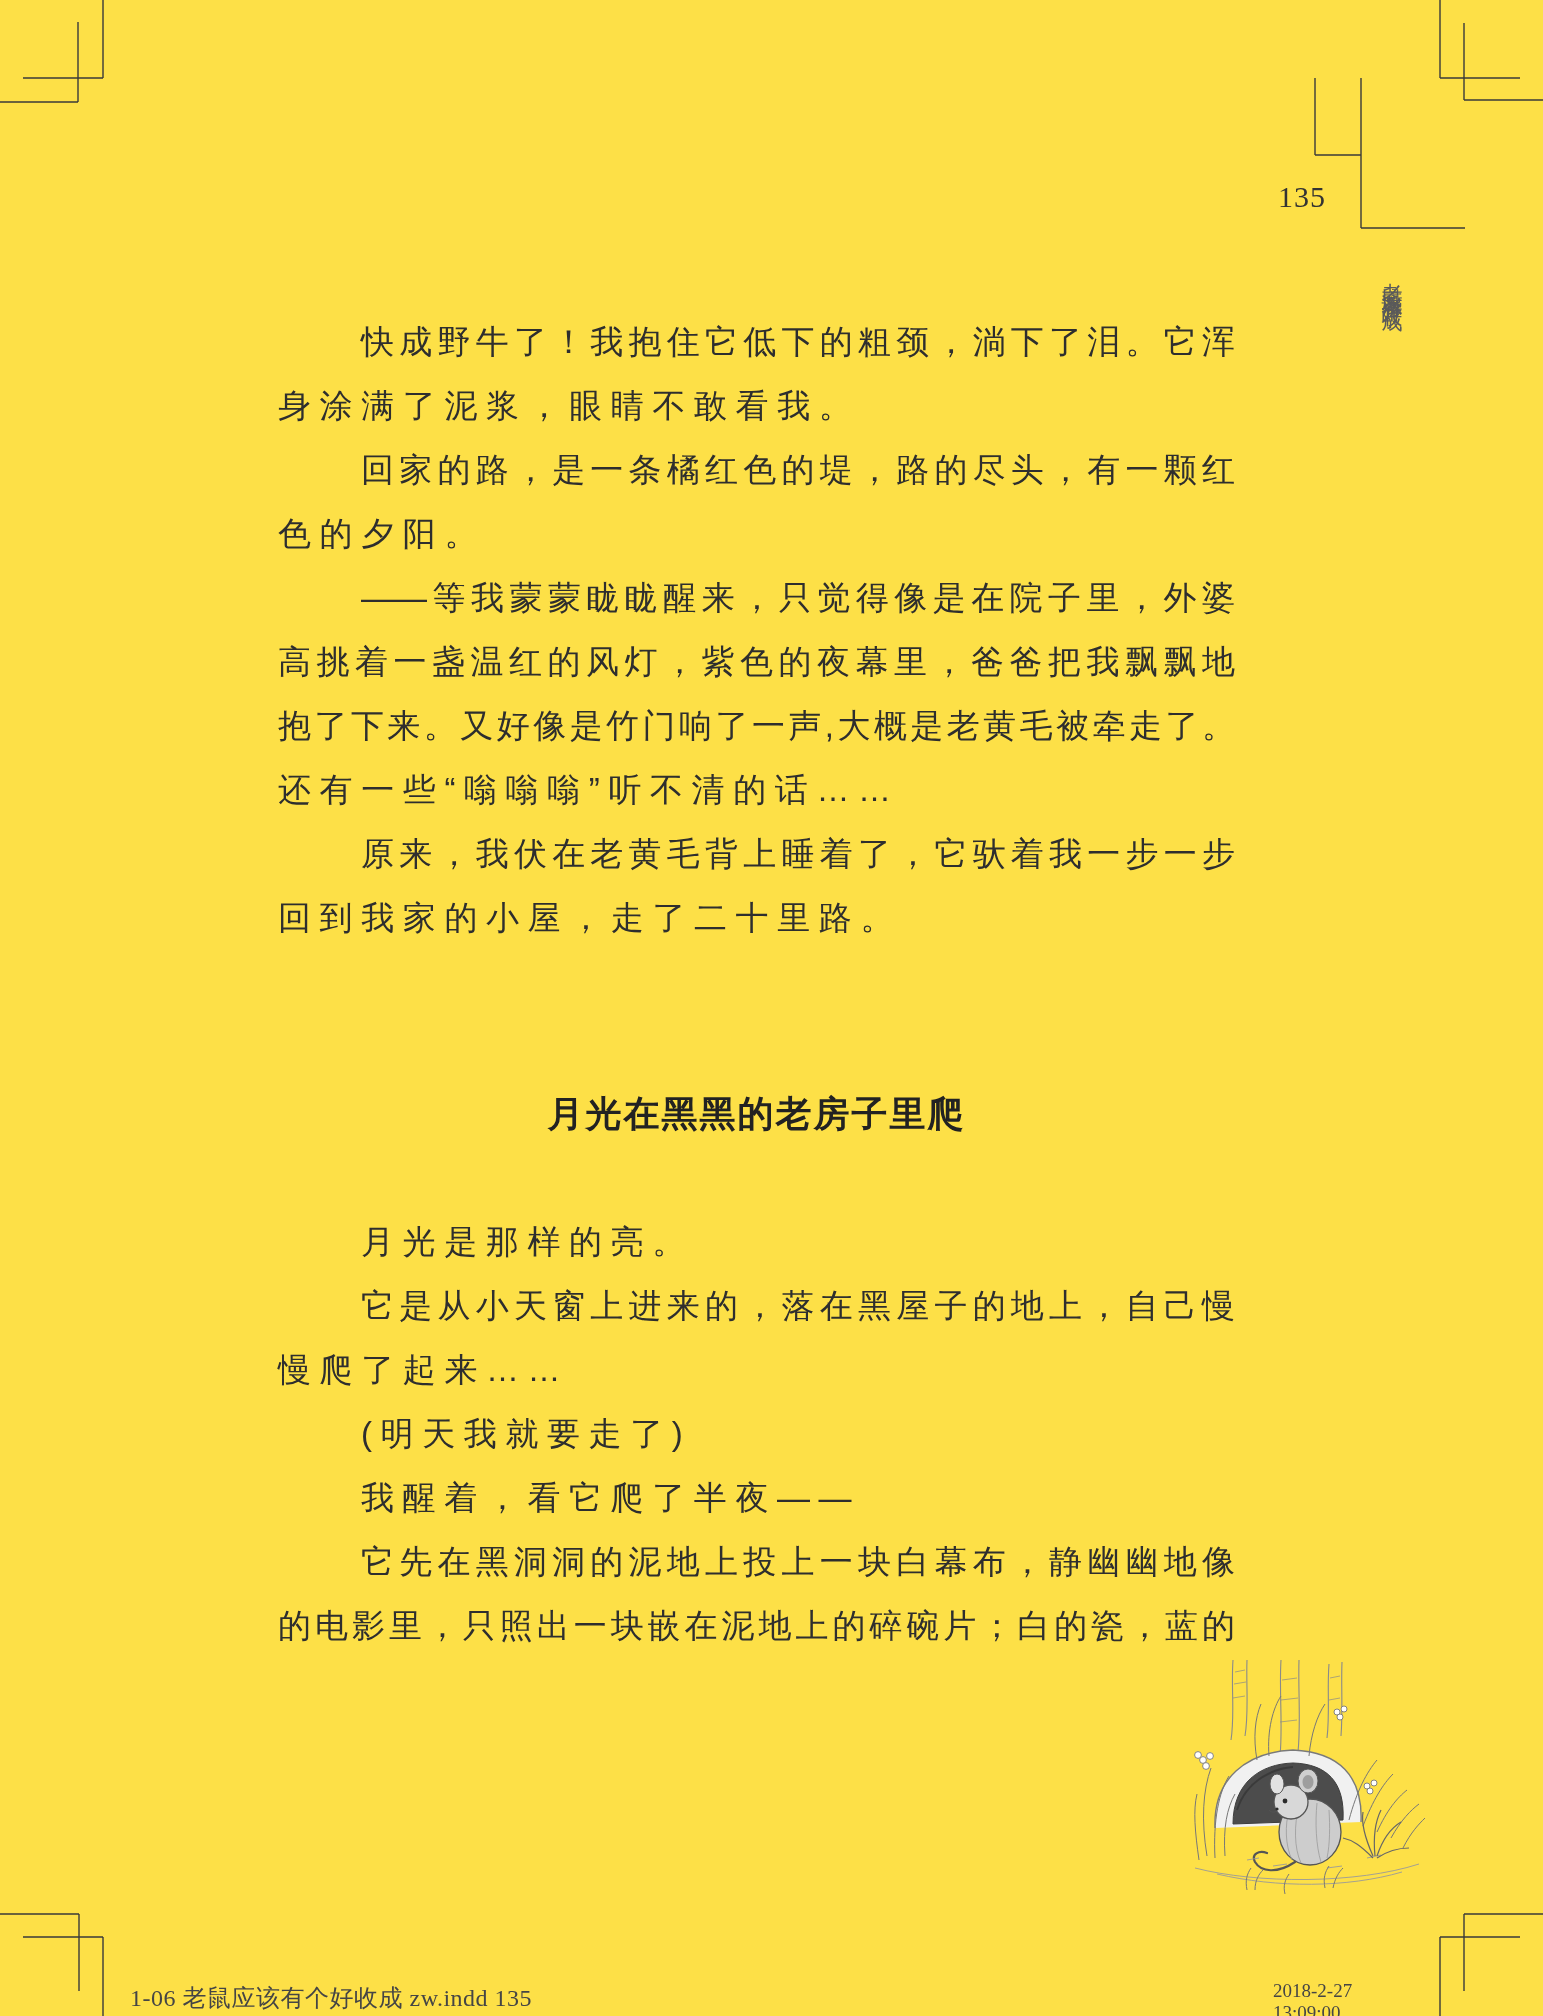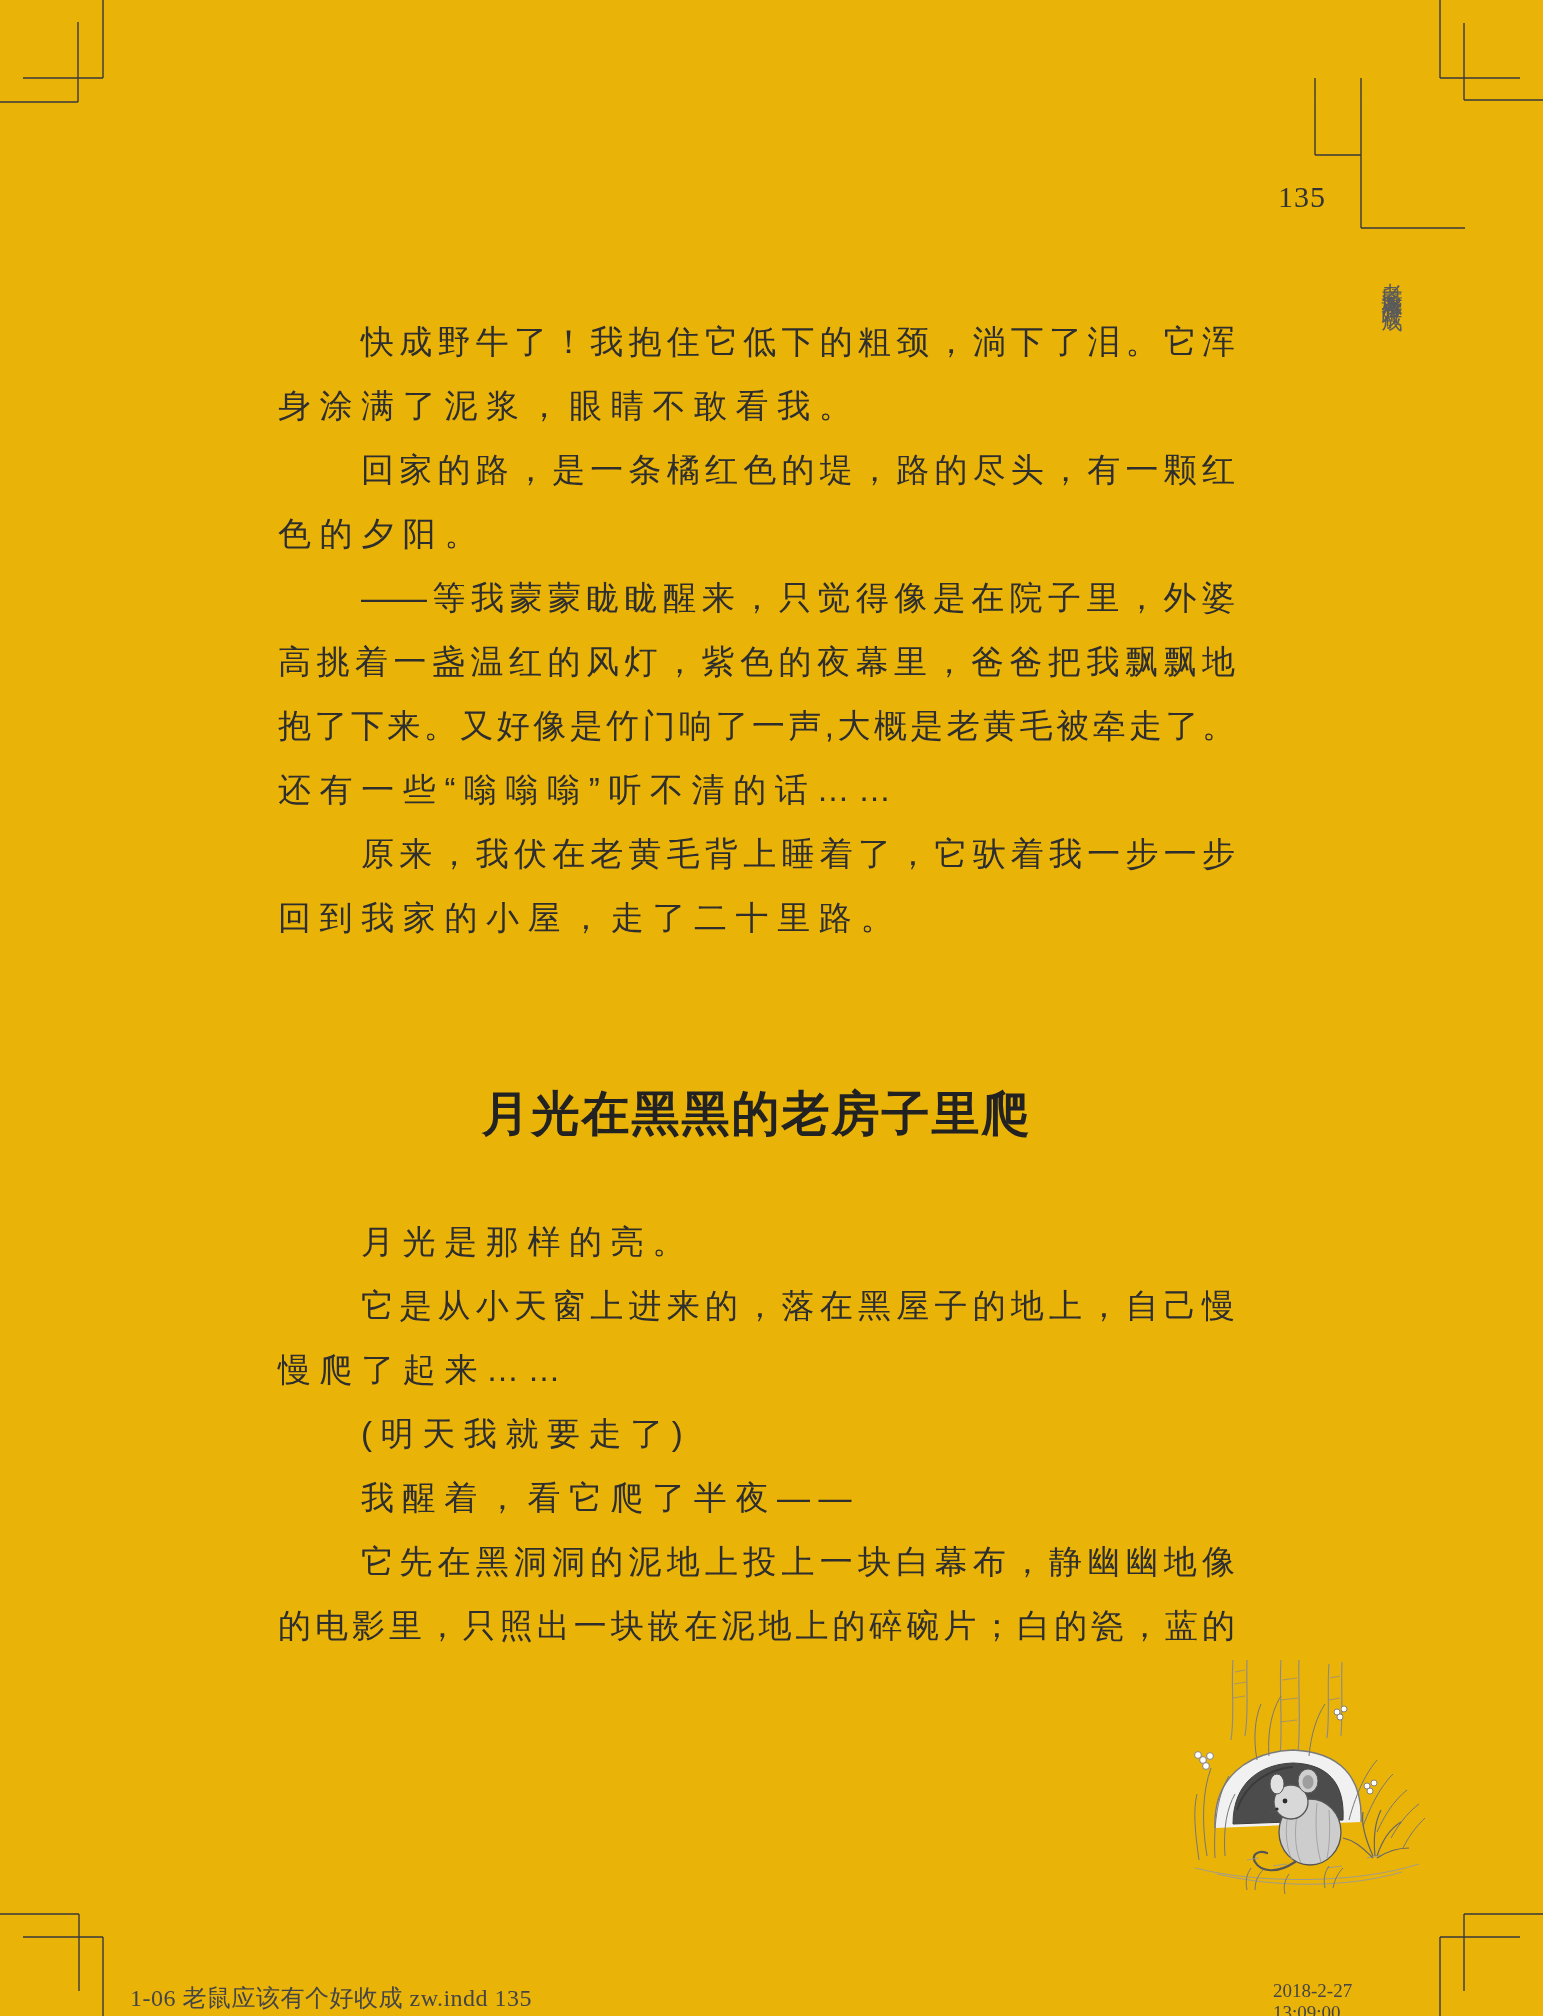--- a/index.html
+++ b/index.html
@@ -1,20 +1,20 @@
 <!DOCTYPE html>
 <html style="--text: #2e2e2e; --side_title: #5a5a5a; --marks: #3a3a3a; --footer: #454545;"><head>
 <meta charset="utf-8">
 <style>
   :root{
     --text:#2e2e2e; --side_title:#5a5a5a; --marks:#3a3a3a; --footer:#454545;
   }
   html,body{margin:0;padding:0;background:#e8e8e8;}
   .page{
-    position:relative; width:1543px; height:2016px; background:#eab308;
+    position:relative; width:1543px; height:2016px; background:#fde047;
     overflow:hidden; font-family:"Liberation Sans", sans-serif; color:var(--text);
     margin:0 auto;
   }
   .marks-svg{position:absolute;left:0;top:0;width:1543px;height:2016px;pointer-events:none;}
   .marks-svg path{stroke:var(--marks);stroke-width:1.4;fill:none;}
 
   .page-number{
     position:absolute; left:1278px; top:180px; width:60px;
     font-family:"Liberation Serif", serif; font-size:30px; color:#333;
     letter-spacing:1px;
@@ -33,21 +33,21 @@
     height:64px; line-height:64px; font-size:33px; letter-spacing:8.6px;
     white-space:nowrap;
   }
   .line.indent{padding-left:83px;}
   .line.fill{
     white-space:normal; letter-spacing:0;
     text-align:justify; text-align-last:justify; text-justify:inter-character;
   }
   .heading{
     position:absolute; left:278px; top:1092px; width:957px;
-    text-align:center; font-size:48px; font-weight:700; line-height:44px;
+    text-align:center; font-size:36px; font-weight:700; line-height:44px;
     letter-spacing:2px; color:#222;
   }
 
   .illus{position:absolute; left:1177px; top:1660px; width:260px; height:243px;}
 
   .footer-left{
     position:absolute; left:130px; top:1982px;
     font-family:"Liberation Serif", serif; font-size:24px; color:var(--footer);
     letter-spacing:0.5px;
   }

